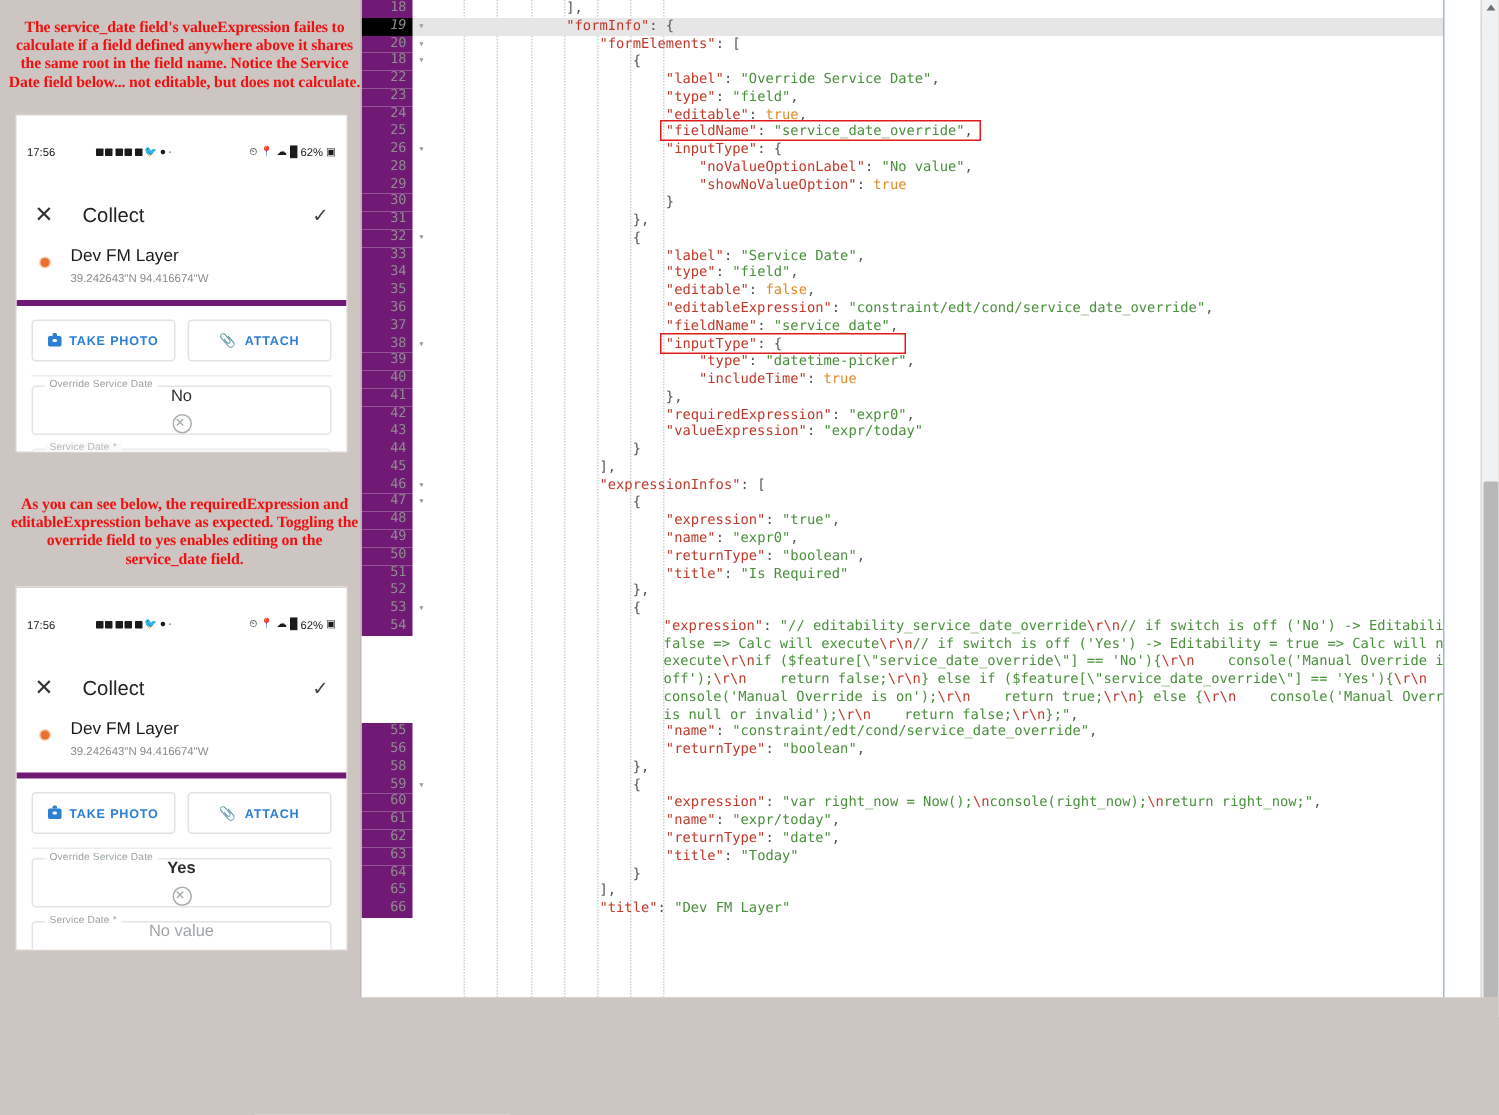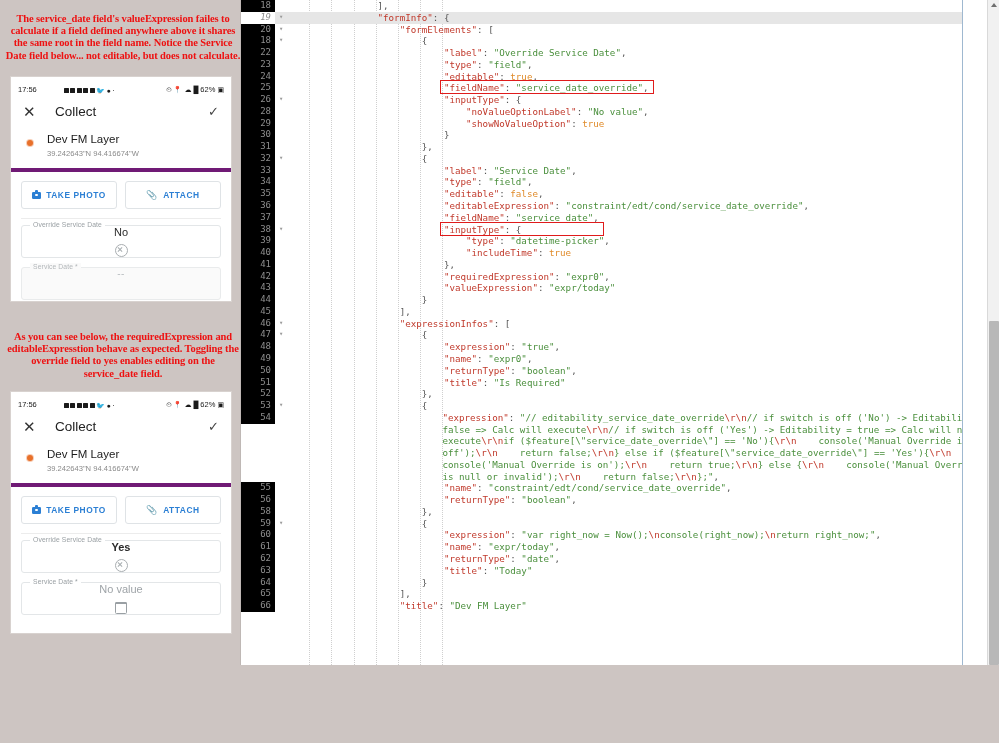--- a/index.html
+++ b/index.html
@@ -37,23 +37,23 @@
     width: 222px;
     background: #ffffff;
     border: 1px solid #d8d2cf;
     box-sizing: border-box;
     overflow: hidden;
   }
   .phone.one { top: 76px; height: 226px; }
   .phone.two { top: 391px; height: 243px; }
 
   .status-bar {
-    display: flex; align-items: flex-end;
+    display: flex; align-items: center;
     height: 17px;
-    padding: 0 7px;
+    padding: 16px 7px;
     font-size: 7.5px;
     color: #1b1b1b;
     font-family: "Liberation Sans", sans-serif;
     white-space: nowrap;
     gap: 24px;
   }
   .status-time { font-size: 7.5px; margin-right: 3px; }
   .status-icons-left { display:flex; align-items:center; gap:1.5px; }
   .sq { width: 5px; height: 5px; background: #1b1b1b; display:inline-block; border-radius:0.5px;}
   .sq::after{content:"";}
@@ -183,23 +183,23 @@
     min-height: 11.77px;
   }
   .code-row.active { background: #e6e6e6; }
   .gutter {
     width: 34px; flex: 0 0 34px;
     text-align: right;
     color: #8d8d8d;
     font-size: 9px;
     padding-right: 4px;
     box-sizing: border-box;
-    background: #000000;
-  }
-  .code-row.active .gutter { background: #ffffff; font-style: italic; }
+    background: #701a75;
+  }
+  .code-row.active .gutter { background: #000000; font-style: italic; }
   .fold {
     width: 12px; flex: 0 0 12px; text-align: center;
     color: #9b9b9b; font-size: 7px;
   }
   .code-text { flex: 1 1 auto; padding-left: 2px; }
 
   .ind-guides { position:absolute; top:0; left:0; height:100%; pointer-events:none; }
   .guide {
     position: absolute; top: 0; bottom: 0; width: 1px;
     border-left: 1px dotted #cfcfcf;

